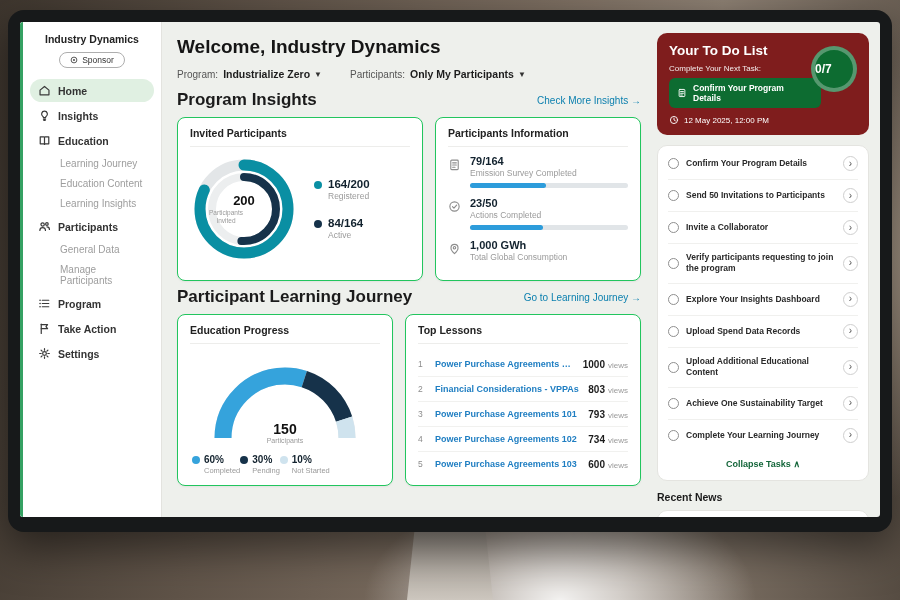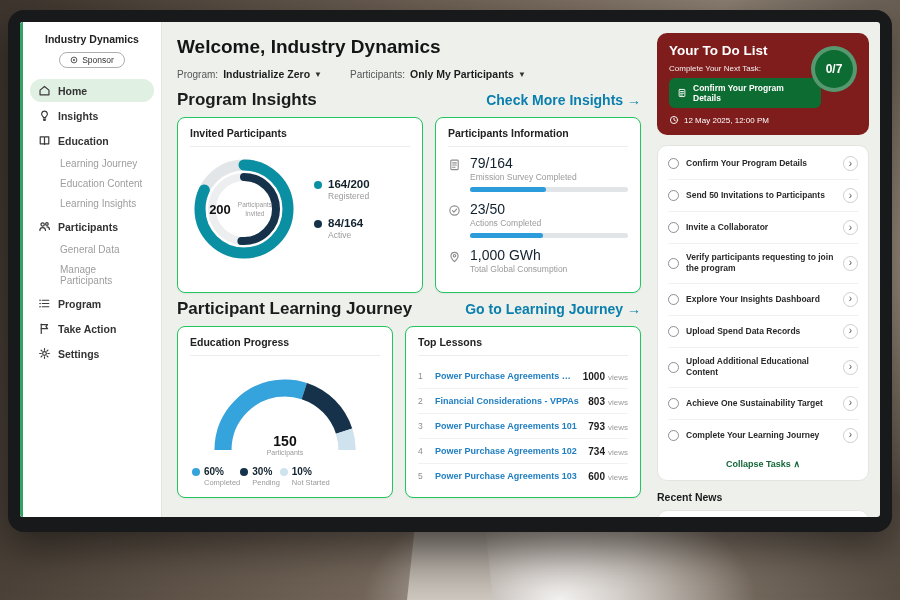--- a/index.html
+++ b/index.html
@@ -37,42 +37,42 @@
   .nav-icon svg{width:13px;height:13px;stroke:#3a3a3a;fill:none;stroke-width:1.3;stroke-linecap:round;stroke-linejoin:round}
   
   .main{flex:1;min-width:0;padding:10px 13px 0 15px}
   .welcome{font-size:19px;font-weight:bold;color:#151515;margin:4px 0 10px}
   .filters{display:flex;gap:28px;align-items:center;font-size:10px;color:#555;margin-bottom:10px}
   .filter{display:flex;align-items:center;cursor:pointer}
   .filter b{color:#1d1d1d;font-size:10.5px;margin-left:5px}
   .chev{font-size:8px;color:#333;margin-left:4px}
   .section-head{display:flex;justify-content:space-between;align-items:center;margin:6px 0 7px}
   .section-title{font-size:17px;font-weight:bold;color:#1b1b1b}
-  .section-link{font-size:14px;font-weight:bold;color:#0a7fae;cursor:pointer;white-space:nowrap}
+  .section-link{font-size:10px;font-weight:normal;color:#0a7fae;cursor:pointer;white-space:nowrap}
   .cards{display:flex;gap:12px;align-items:stretch}
   .card{background:#fff;border:1px solid #22c55e;border-radius:8px;padding:9px 12px;box-shadow:0 1px 2px rgba(0,0,0,.05)}
   .card-title{font-size:10.5px;font-weight:bold;color:#222;padding-bottom:7px;border-bottom:1px solid #ededeb;margin-bottom:8px}
   
   .card-invited{width:246px}
   .invited-body{display:flex;align-items:center}
   .donut-wrap{position:relative;width:108px;height:108px;flex-shrink:0}
-  .donut-center{position:absolute;inset:12px;display:flex;flex-direction:row;align-items:center;justify-content:center;text-align:center}
+  .donut-center{position:absolute;inset:12px;display:flex;flex-direction:column;justify-content:center;text-align:center}
   .donut-center .val{font-size:13px;font-weight:bold;color:#101010}
   .donut-center .lab{font-size:6.5px;color:#9a9a9a;width:48px;line-height:1.3;margin-top:1px}
   .legend-col{display:flex;flex-direction:column;gap:16px;margin-left:16px}
   .legend-item{display:flex;align-items:flex-start;gap:6px}
   .ldot{width:8px;height:8px;border-radius:50%;margin-top:3px;flex-shrink:0}
   .legend-val{font-size:11.5px;font-weight:bold;color:#12222e}
   .legend-lab{font-size:8.5px;color:#9a9a9a;margin-top:1px}
   
   .card-info{flex:1}
   .info-row{display:flex;gap:8px;margin-bottom:9px}
   .info-icon{width:14px;padding-top:2px;flex-shrink:0}
   .info-icon svg{width:13px;height:13px;stroke:#8c8c8c;fill:none;stroke-width:1.2;stroke-linecap:round;stroke-linejoin:round}
-  .info-val{font-size:14px;font-weight:normal;color:#12222e}
+  .info-val{font-size:11px;font-weight:bold;color:#12222e}
   .info-lab{font-size:8.5px;color:#9a9a9a;margin-top:1px}
   .bar{height:5px;background:#e1e5e8;border-radius:3px;margin-top:5px;width:158px}
   .bar-fill{height:5px;border-radius:3px;background:#2d9cdb;width:0}
   
   .card-edu{width:216px;display:flex;flex-direction:column}
   .gauge-wrap{position:relative;width:160px;height:92px;margin:2px auto 0}
   .gauge-center{position:absolute;left:0;right:0;bottom:2px;text-align:center}
   .gauge-center .val{font-size:14px;font-weight:bold;color:#101010}
   .gauge-center .lab{font-size:7px;color:#9a9a9a}
   .gauge-legend{display:flex;justify-content:flex-start;margin-top:8px;padding:0 2px}
@@ -91,21 +91,21 @@
   .rightbar{width:226px;flex-shrink:0;padding:11px 11px 0 3px;overflow:hidden}
   .todo-card{background:#7f1d1d;border-radius:10px;padding:10px 12px;color:#fff;position:relative}
   .todo-title{font-size:13.5px;font-weight:bold;margin-bottom:6px}
   .todo-sub{font-size:8px;opacity:.92;margin-bottom:5px}
   .todo-next{display:flex;align-items:center;gap:6px;background:#0d6c31;border-radius:6px;
     padding:5px 8px;font-size:8.5px;font-weight:bold;width:152px;cursor:pointer}
   .todo-next svg,.todo-due svg{width:10px;height:10px;stroke:#fff;fill:none;stroke-width:1.3;stroke-linecap:round;flex-shrink:0}
   .todo-due{display:flex;align-items:center;gap:5px;font-size:8px;margin-top:7px}
   .todo-badge{position:absolute;top:13px;right:12px;width:46px;height:46px;border-radius:50%;
     border:4px solid rgba(255,255,255,.3);background:#0d6c31;display:flex;align-items:center;
-    justify-content:center;font-size:12px;font-weight:bold}
+    justify-content:flex-start;font-size:12px;font-weight:bold}
   .tasks-card{background:#fff;border:1px solid #e4e4e0;border-radius:10px;margin-top:10px;padding:2px 10px}
   .task-row{display:flex;align-items:center;gap:7px;padding:8px 0;border-bottom:1px solid #f0f0ee;cursor:pointer}
   .task-check{width:11px;height:11px;border:1.5px solid #8f8f8f;border-radius:50%;flex-shrink:0}
   .task-label{flex:1;font-size:8.5px;font-weight:bold;color:#2a2a2a;line-height:1.35}
   .task-go{width:15px;height:15px;border:1px solid #cfcfcf;border-radius:50%;display:flex;
     align-items:center;justify-content:center;font-size:10px;color:#555;flex-shrink:0;line-height:1}
   .collapse-row{text-align:center;padding:8px 0 9px;font-size:9px;font-weight:bold;color:#14663a;cursor:pointer}
   .news-title{font-size:10.5px;font-weight:bold;color:#1b1b1b;margin:10px 0 7px}
   .news-card{background:#fff;border:1px solid #e4e4e0;border-radius:10px;height:70px}
 </style>

